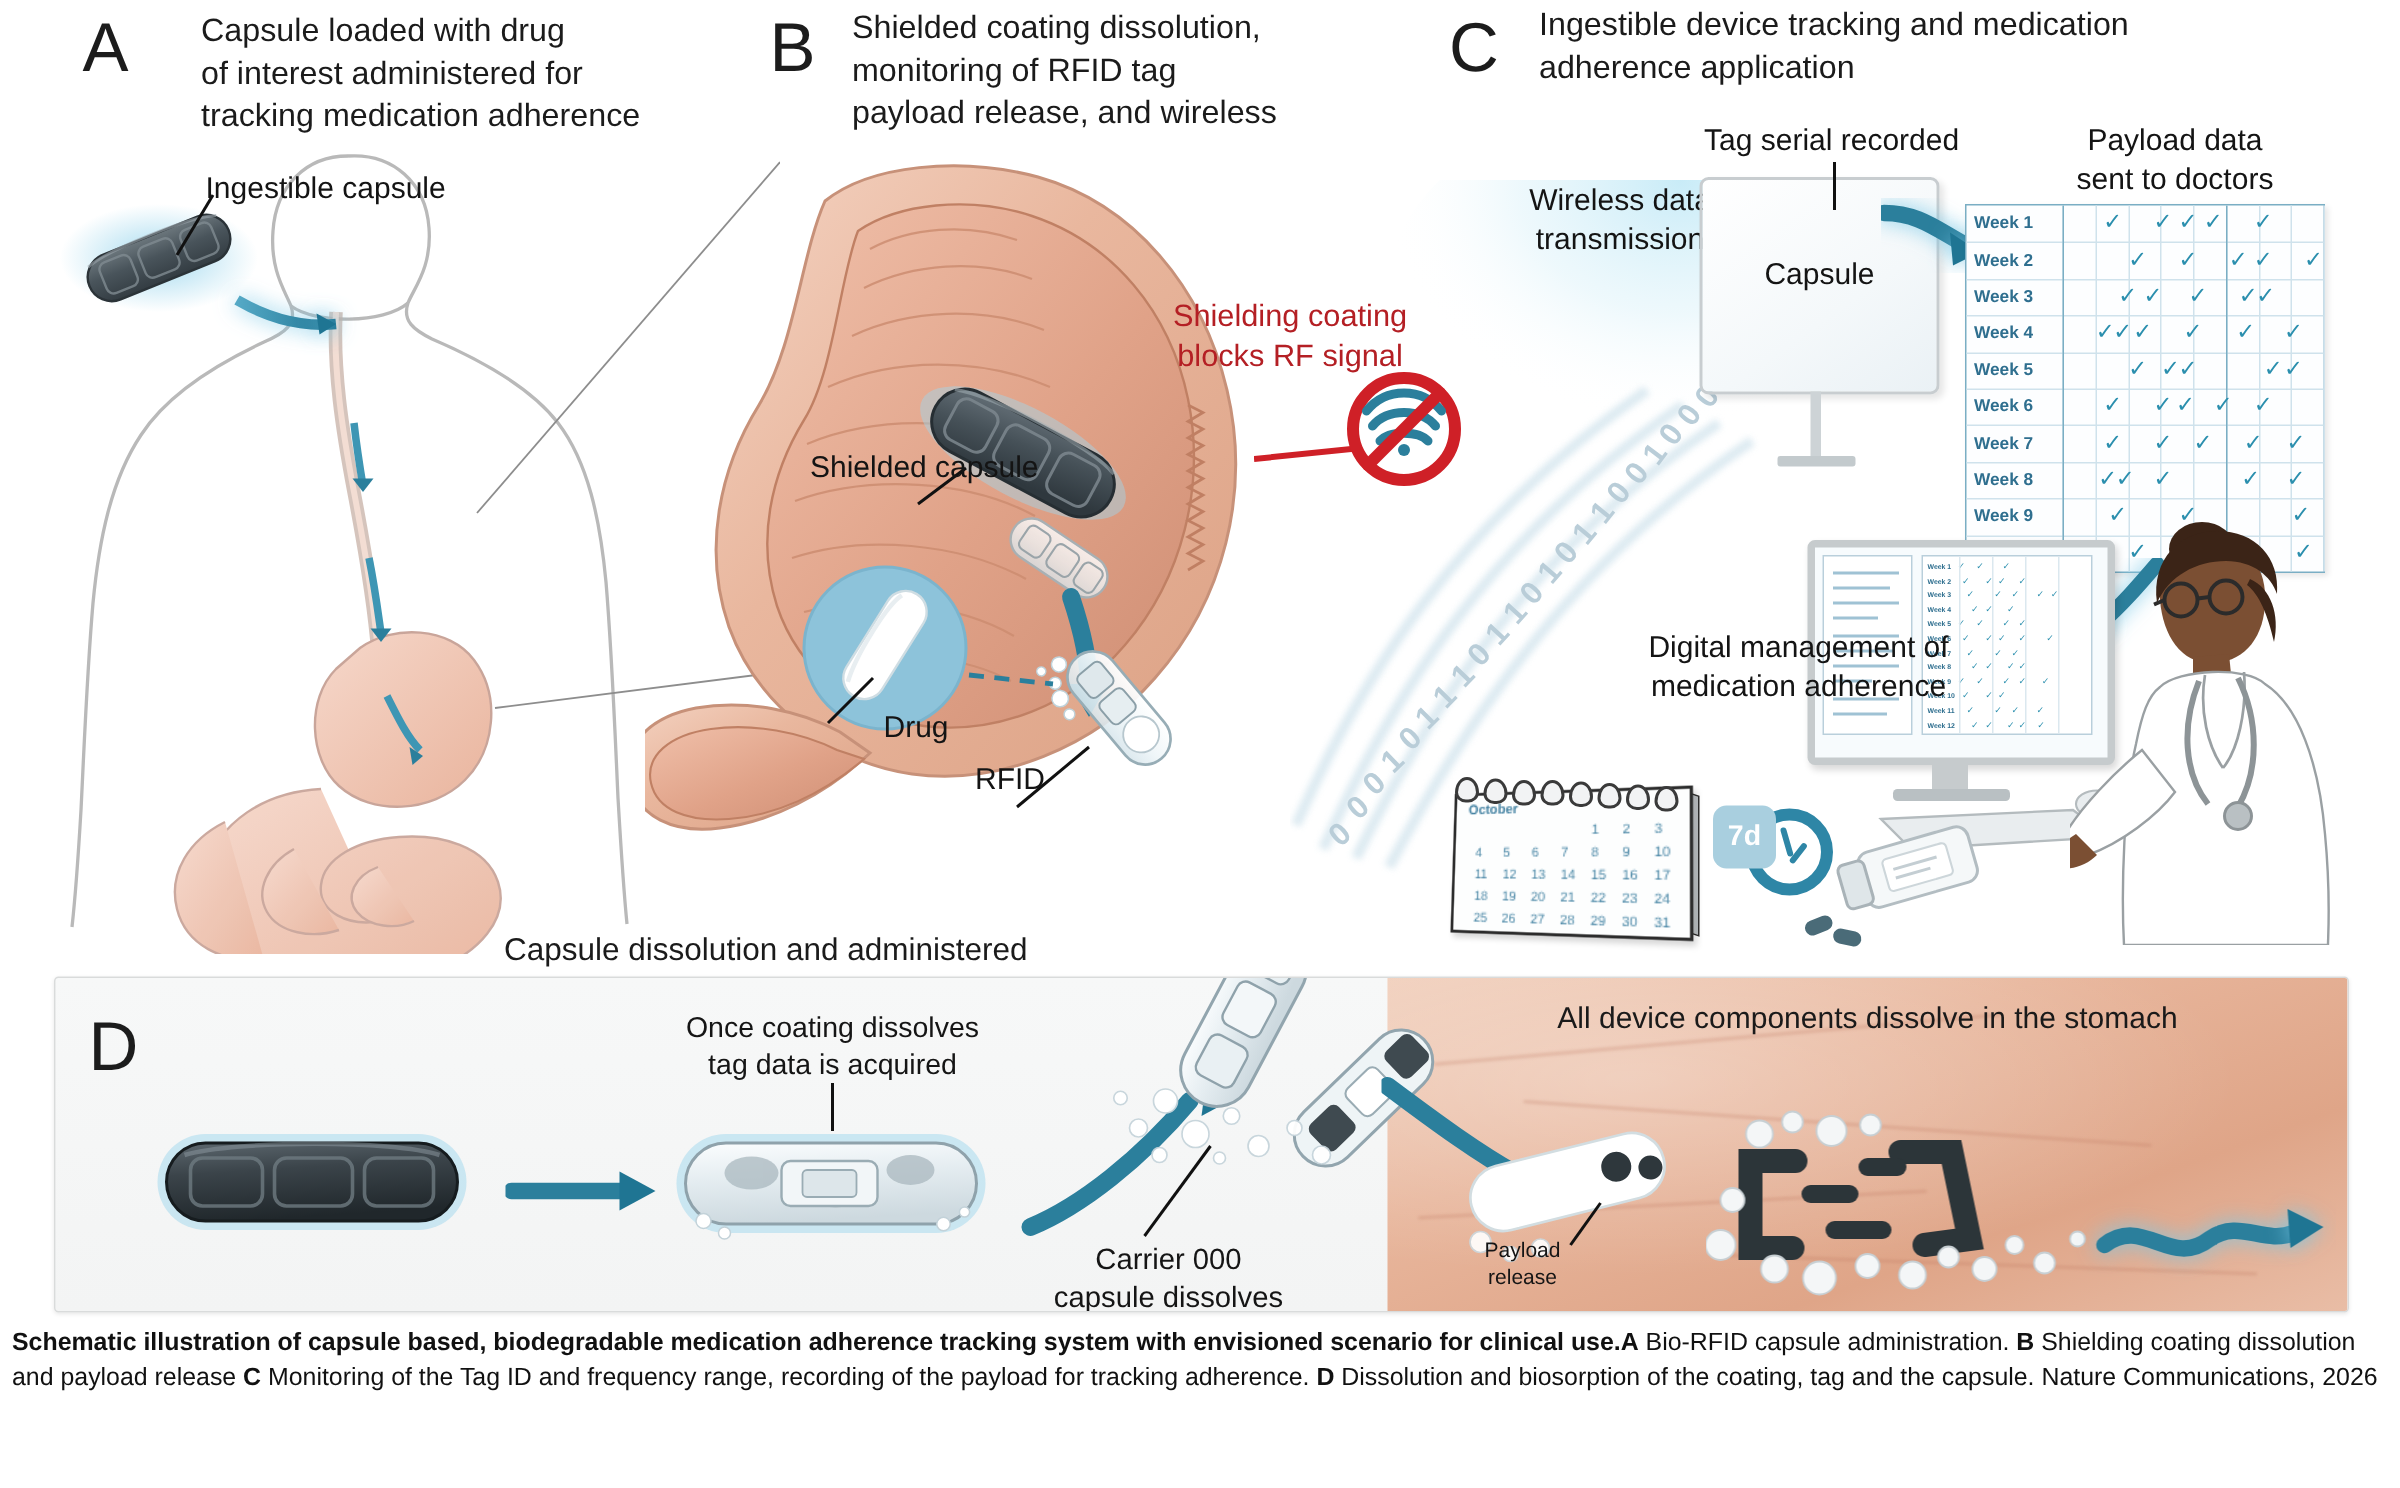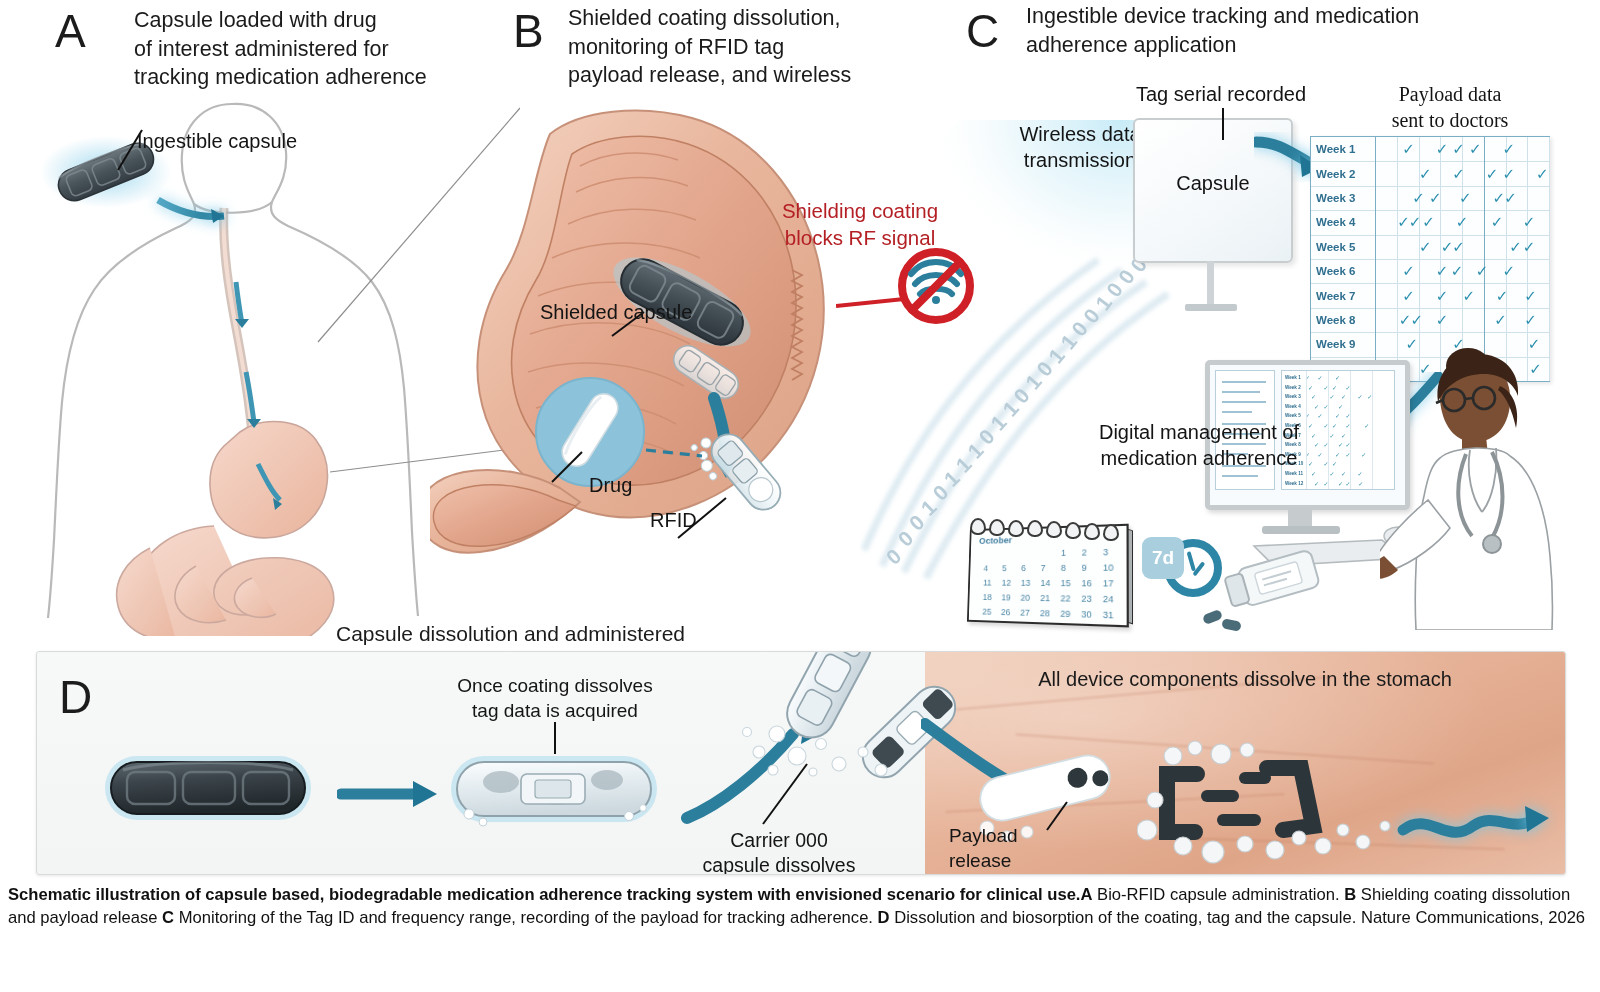--- a/index.html
+++ b/index.html
@@ -229,21 +229,21 @@
     <path d="M242,232 l-7,-9 l14,0 z" fill="#2b7f9c"></path>
     <path d="M246,276 C250,296 252,312 254,326" stroke="#3e96b4" stroke-width="5" fill="none"></path>
     <path d="M254,332 l-7,-9 l14,0 z" fill="#2b7f9c"></path>
     <path d="M258,368 C266,384 272,396 280,404" stroke="#3e96b4" stroke-width="5" fill="none"></path>
     <path d="M282,408 l-9,-6 l2,12 z" fill="#2b7f9c"></path>
 
     <path class="leader-thin" d="M318,246 L520,12"></path>
     <path class="leader-thin" d="M330,376 L520,352"></path>
   </svg>
 
-  <div class="abs lbl" style="left:137px;top:129px;text-align:center;">Ingestible capsule</div>
+  <div class="abs lbl" style="left:137px;top:114px;text-align:center;">Ingestible capsule</div>
 
   <div class="abs panel-letter" style="left:513px;top:8px;">B</div>
   <div class="abs panel-head" style="left:568px;top:4px;width:320px;">
     <div>Shielded coating dissolution,</div>
     <div>monitoring of RFID tag</div>
     <div>payload release, and wireless</div>
   </div>
 
   <svg class="abs" style="left:430px;top:100px;" width="560" height="520">
     <defs>
@@ -436,21 +436,21 @@
   <div class="abs lbl" style="left:1136px;top:82px;">Tag serial recorded</div>
   <svg class="abs" style="left:1216px;top:108px;" width="14" height="34">
     <path class="leader" d="M7,0 L7,32"></path>
   </svg>
 
   <svg class="abs" style="left:1254px;top:132px;" width="74" height="50">
     <path d="M2,10 C24,10 36,20 54,30" stroke="#2b7f9c" stroke-width="11" fill="none" stroke-linecap="round" class="glow"></path>
     <path d="M66,36 l-20,-13 l2,22 z" fill="#1f7593" class="glow"></path>
   </svg>
 
-  <div class="abs lbl lbl-c" style="left:1352px;top:82px;width:196px;font-family:Liberation Serif, serif;">
+  <div class="abs lbl lbl-c" style="left:1352px;top:82px;width:196px;">
     <div>Payload data</div>
     <div>sent to doctors</div>
   </div>
 
   <div id="adhTable">
     <div class="grid" id="adhGrid">
         <div class="gl" style="left: 0px; top: 24.4px; width: 100%; height: 1px;"></div>
         <div class="gl" style="left: 0px; top: 48.8px; width: 100%; height: 1px;"></div>
         <div class="gl" style="left: 0px; top: 73.2px; width: 100%; height: 1px;"></div>
         <div class="gl" style="left: 0px; top: 97.6px; width: 100%; height: 1px;"></div>
@@ -918,21 +918,21 @@
       </g>
       <g fill="#ffffff" stroke="#cbd8de" stroke-width="1.1" opacity=".9">
         <circle cx="20" cy="92" r="7"></circle>
           <circle cx="40" cy="100" r="5"></circle>
         <circle cx="60" cy="96" r="6"></circle>
       </g>
     </svg>
     <svg style="position:absolute;left:1004px;top:146px;" width="40" height="40">
       <path class="leader" d="M26,4 L6,32"></path>
     </svg>
-    <div style="position:absolute;left:912px;top:172px;width:132px;font-size:19px;line-height:1.3;color:#151515;">
+    <div style="position:absolute;left:912px;top:172px;width:132px;text-align:center;font-size:14px;line-height:1.3;color:#151515;">
       <div>Payload</div>
       <div>release</div>
     </div>
 
     <svg style="position:absolute;left:1100px;top:82px;" width="420" height="140">
       <g stroke="#2c3539" stroke-width="16" fill="none" stroke-linecap="round">
         <path d="M60,40 L30,40 L30,98 L58,98"></path>
         <path d="M130,34 L164,34 L176,92 L146,96"></path>
       </g>
       <g stroke="#2c3539" stroke-width="12" fill="none" stroke-linecap="round">

